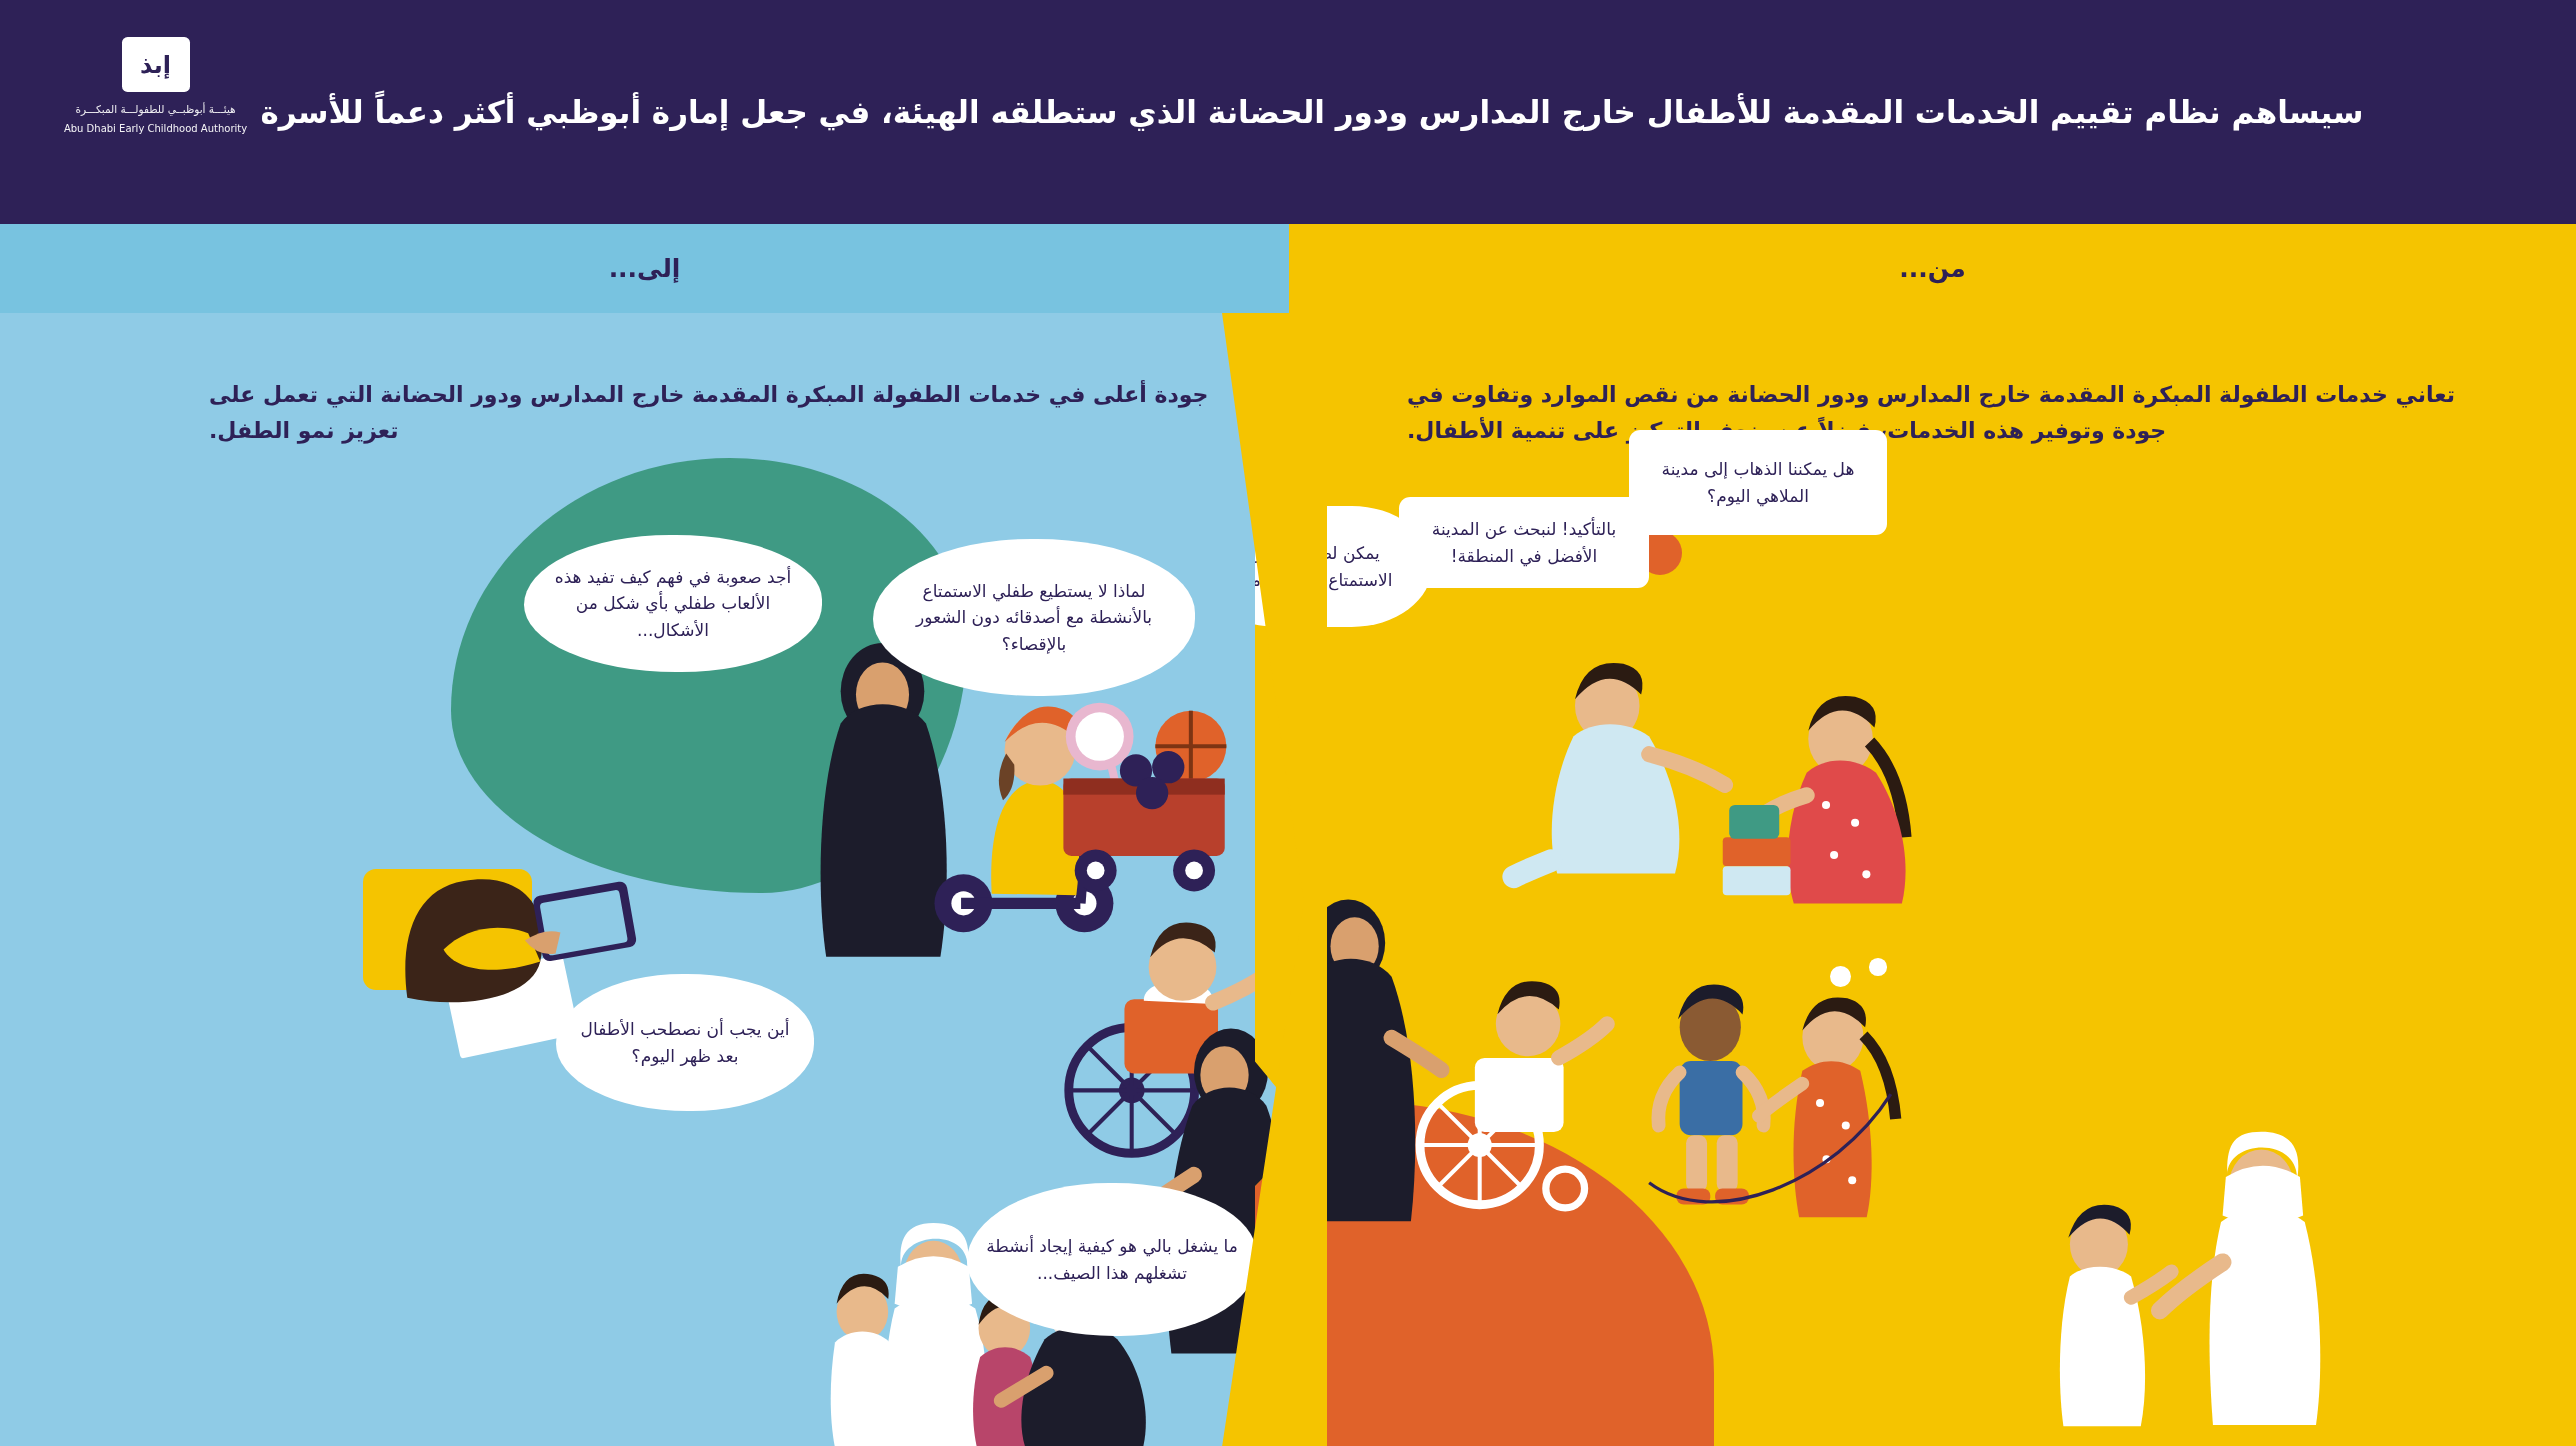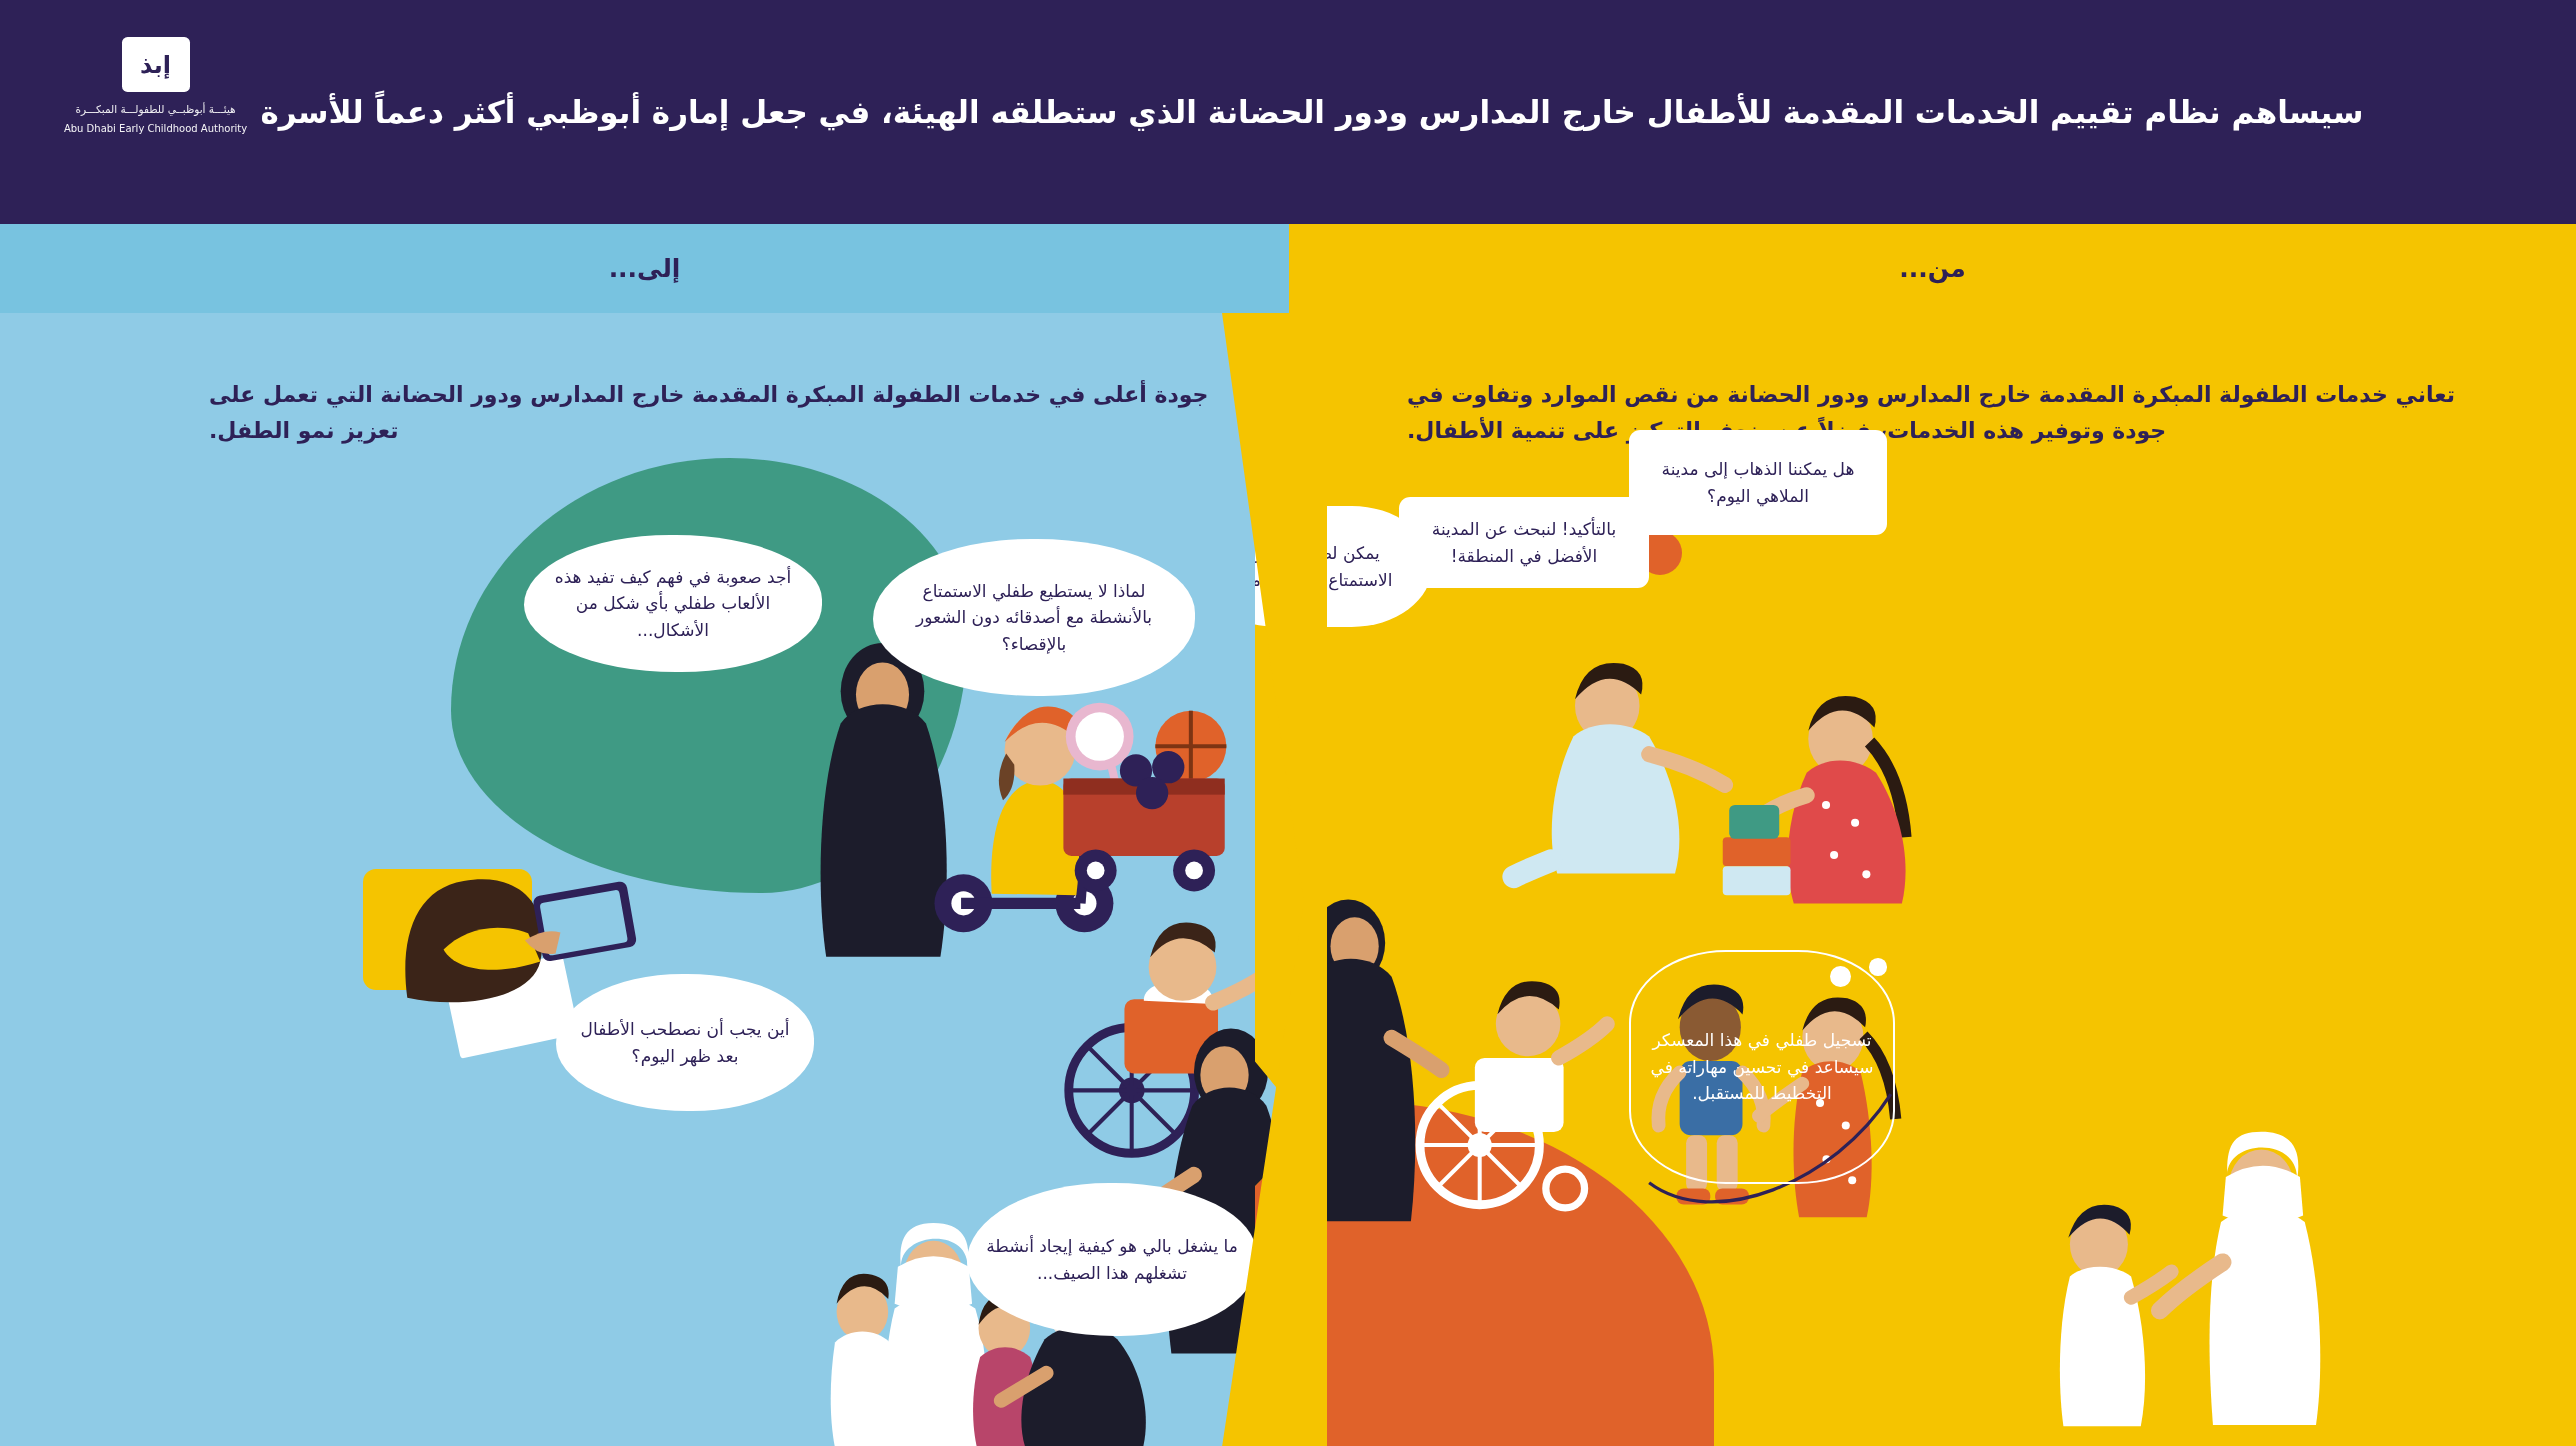--- a/index.html
+++ b/index.html
@@ -362,22 +362,19 @@
 
       <div class="bubble round" style="right:1144px; top:193px; width:234px; height:121px;">
         <span>يمكن لطفلي أخيرًا الاستمتاع في بيئة آمنة</span>
       </div>
       <div class="bubble rect" style="right:927px; top:149px; width:250px; height:91px;margin-top:35px;">
         <span>بالتأكيد! لنبحث عن المدينة الأفضل في المنطقة!</span>
       </div>
       <div class="bubble rect" style="right:689px; top:117px; width:258px; height:105px;">
         <span>هل يمكننا الذهاب إلى مدينة الملاهي اليوم؟</span>
       </div>
-      <div class="bubble outline round" style="right:681px; top:637px; width:266px; height:234px;">
-        <span>تسجيل طفلي في هذا المعسكر سيساعد في تحسين مهاراته في التخطيط للمستقبل.</span>
-      </div>
     </div>
 
     <div class="divider"></div>
   </div>
 
 </div>
 
 
 </body></html>

